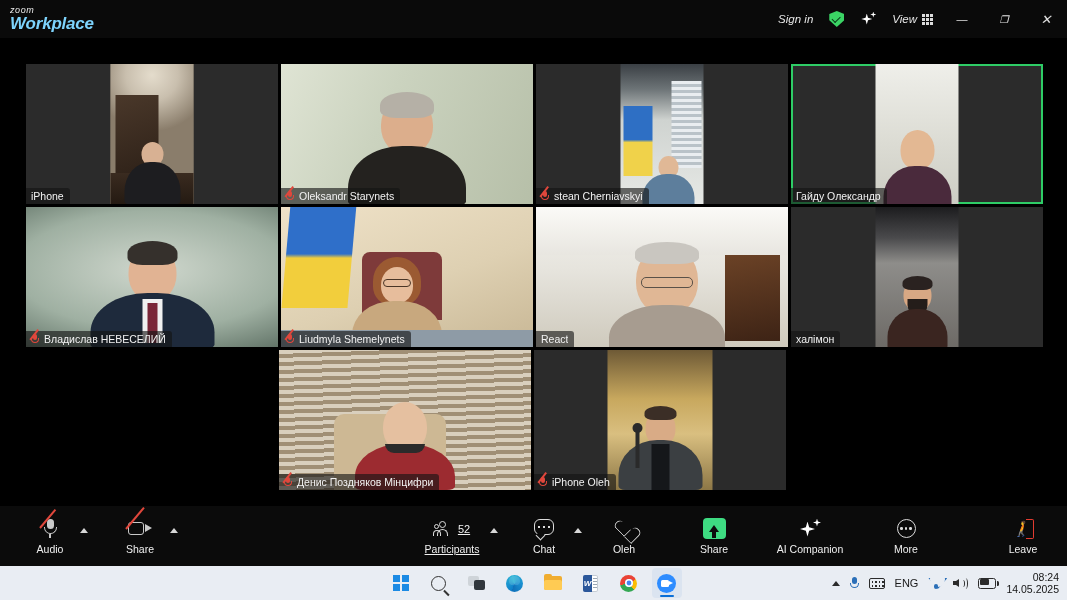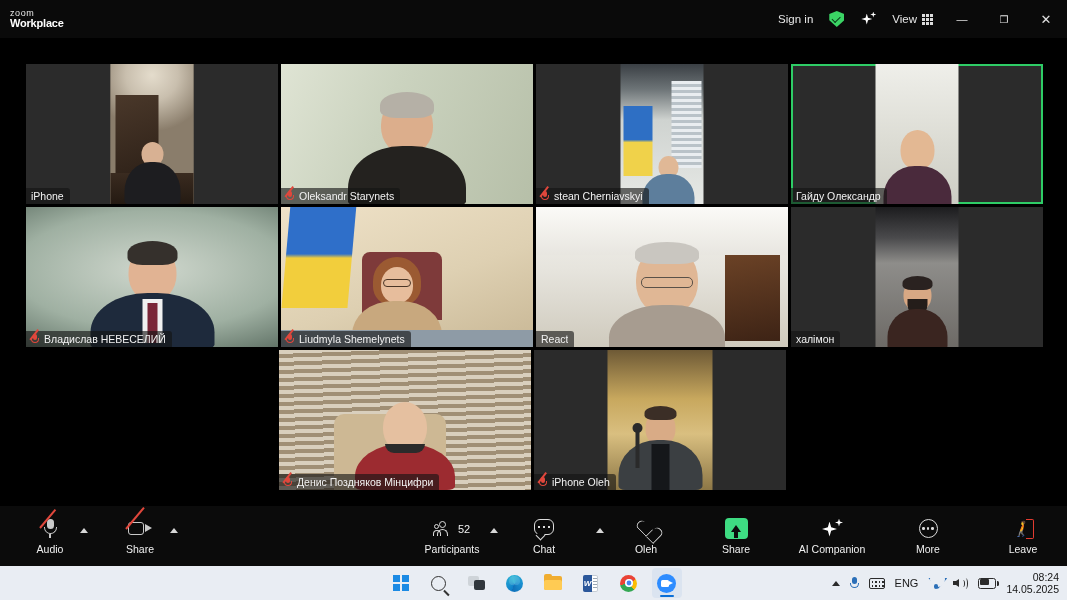--- a/index.html
+++ b/index.html
@@ -7,25 +7,25 @@
     width: 1067px; height: 600px;
     background: #0b0b0b;
     font-family: "Liberation Sans", sans-serif;
     overflow: hidden;
   }
   .app { position: relative; width: 1067px; height: 600px; background: #000; }
 
   
   .titlebar {
     position: absolute; top: 0; left: 0; width: 1067px; height: 38px;
-    background: #0a0a0a; display: flex; align-items: center;
+    background: #0a0a0a; display: flex; align-items: center; font-style: italic;
   }
   .brand { margin-left: 10px; line-height: 1.02; }
   .brand .zoom { font-size: 9px; color: #e8e8e8; letter-spacing: .6px; font-weight: 400;}
-  .brand .wp { font-size: 11px; color: #ffffff; font-weight: 700; letter-spacing: -.2px;}
+  .brand .wp { font-size: 17px; color: #7dd3fc; font-weight: 700; letter-spacing: -.2px;}
   .tb-right { margin-left: auto; display: flex; align-items: center; height: 38px; }
   .tb-item {
     display: flex; align-items: center; gap: 5px;
     color: #e6e6e6; font-size: 11.5px; padding: 0 8px; height: 38px;
   }
   .shield {
     width: 15px; height: 16px; background: #3bd465;
     clip-path: polygon(50% 0%, 100% 18%, 100% 58%, 50% 100%, 0% 58%, 0% 18%);
     position: relative;
   }
@@ -566,36 +566,36 @@
           </span>
         </span>
         <span class="lbl">Share</span>
       </div>
       <div class="caret"></div>
     </div>
 
     <div class="spacer-a"></div>
 
     <div class="tb-group">
-      <div class="tb-btn" style="min-width:72px;">
+      <div class="tb-btn" style="min-width:72px;text-decoration:underline;">
         <span class="icon-slot">
           <span class="ppl">
             <i class="b2"></i>
               <i class="h2"></i>
               <i class="h1"></i>
               <i class="b1"></i>
           </span>
           <span class="count">52</span>
         </span>
         <span class="lbl">Participants</span>
       </div>
       <div class="caret"></div>
     </div>
 
-    <div class="tb-group" style="margin-left:18px;gap:22px;">
+    <div class="tb-group" style="margin-left:18px;">
       <div class="tb-btn">
         <span class="icon-slot">
           <span class="chat-ico">
             <i class="bub"></i>
               <i class="tail"></i>
               <i class="dots"></i>
           </span>
         </span>
         <span class="lbl">Chat</span>
       </div>

